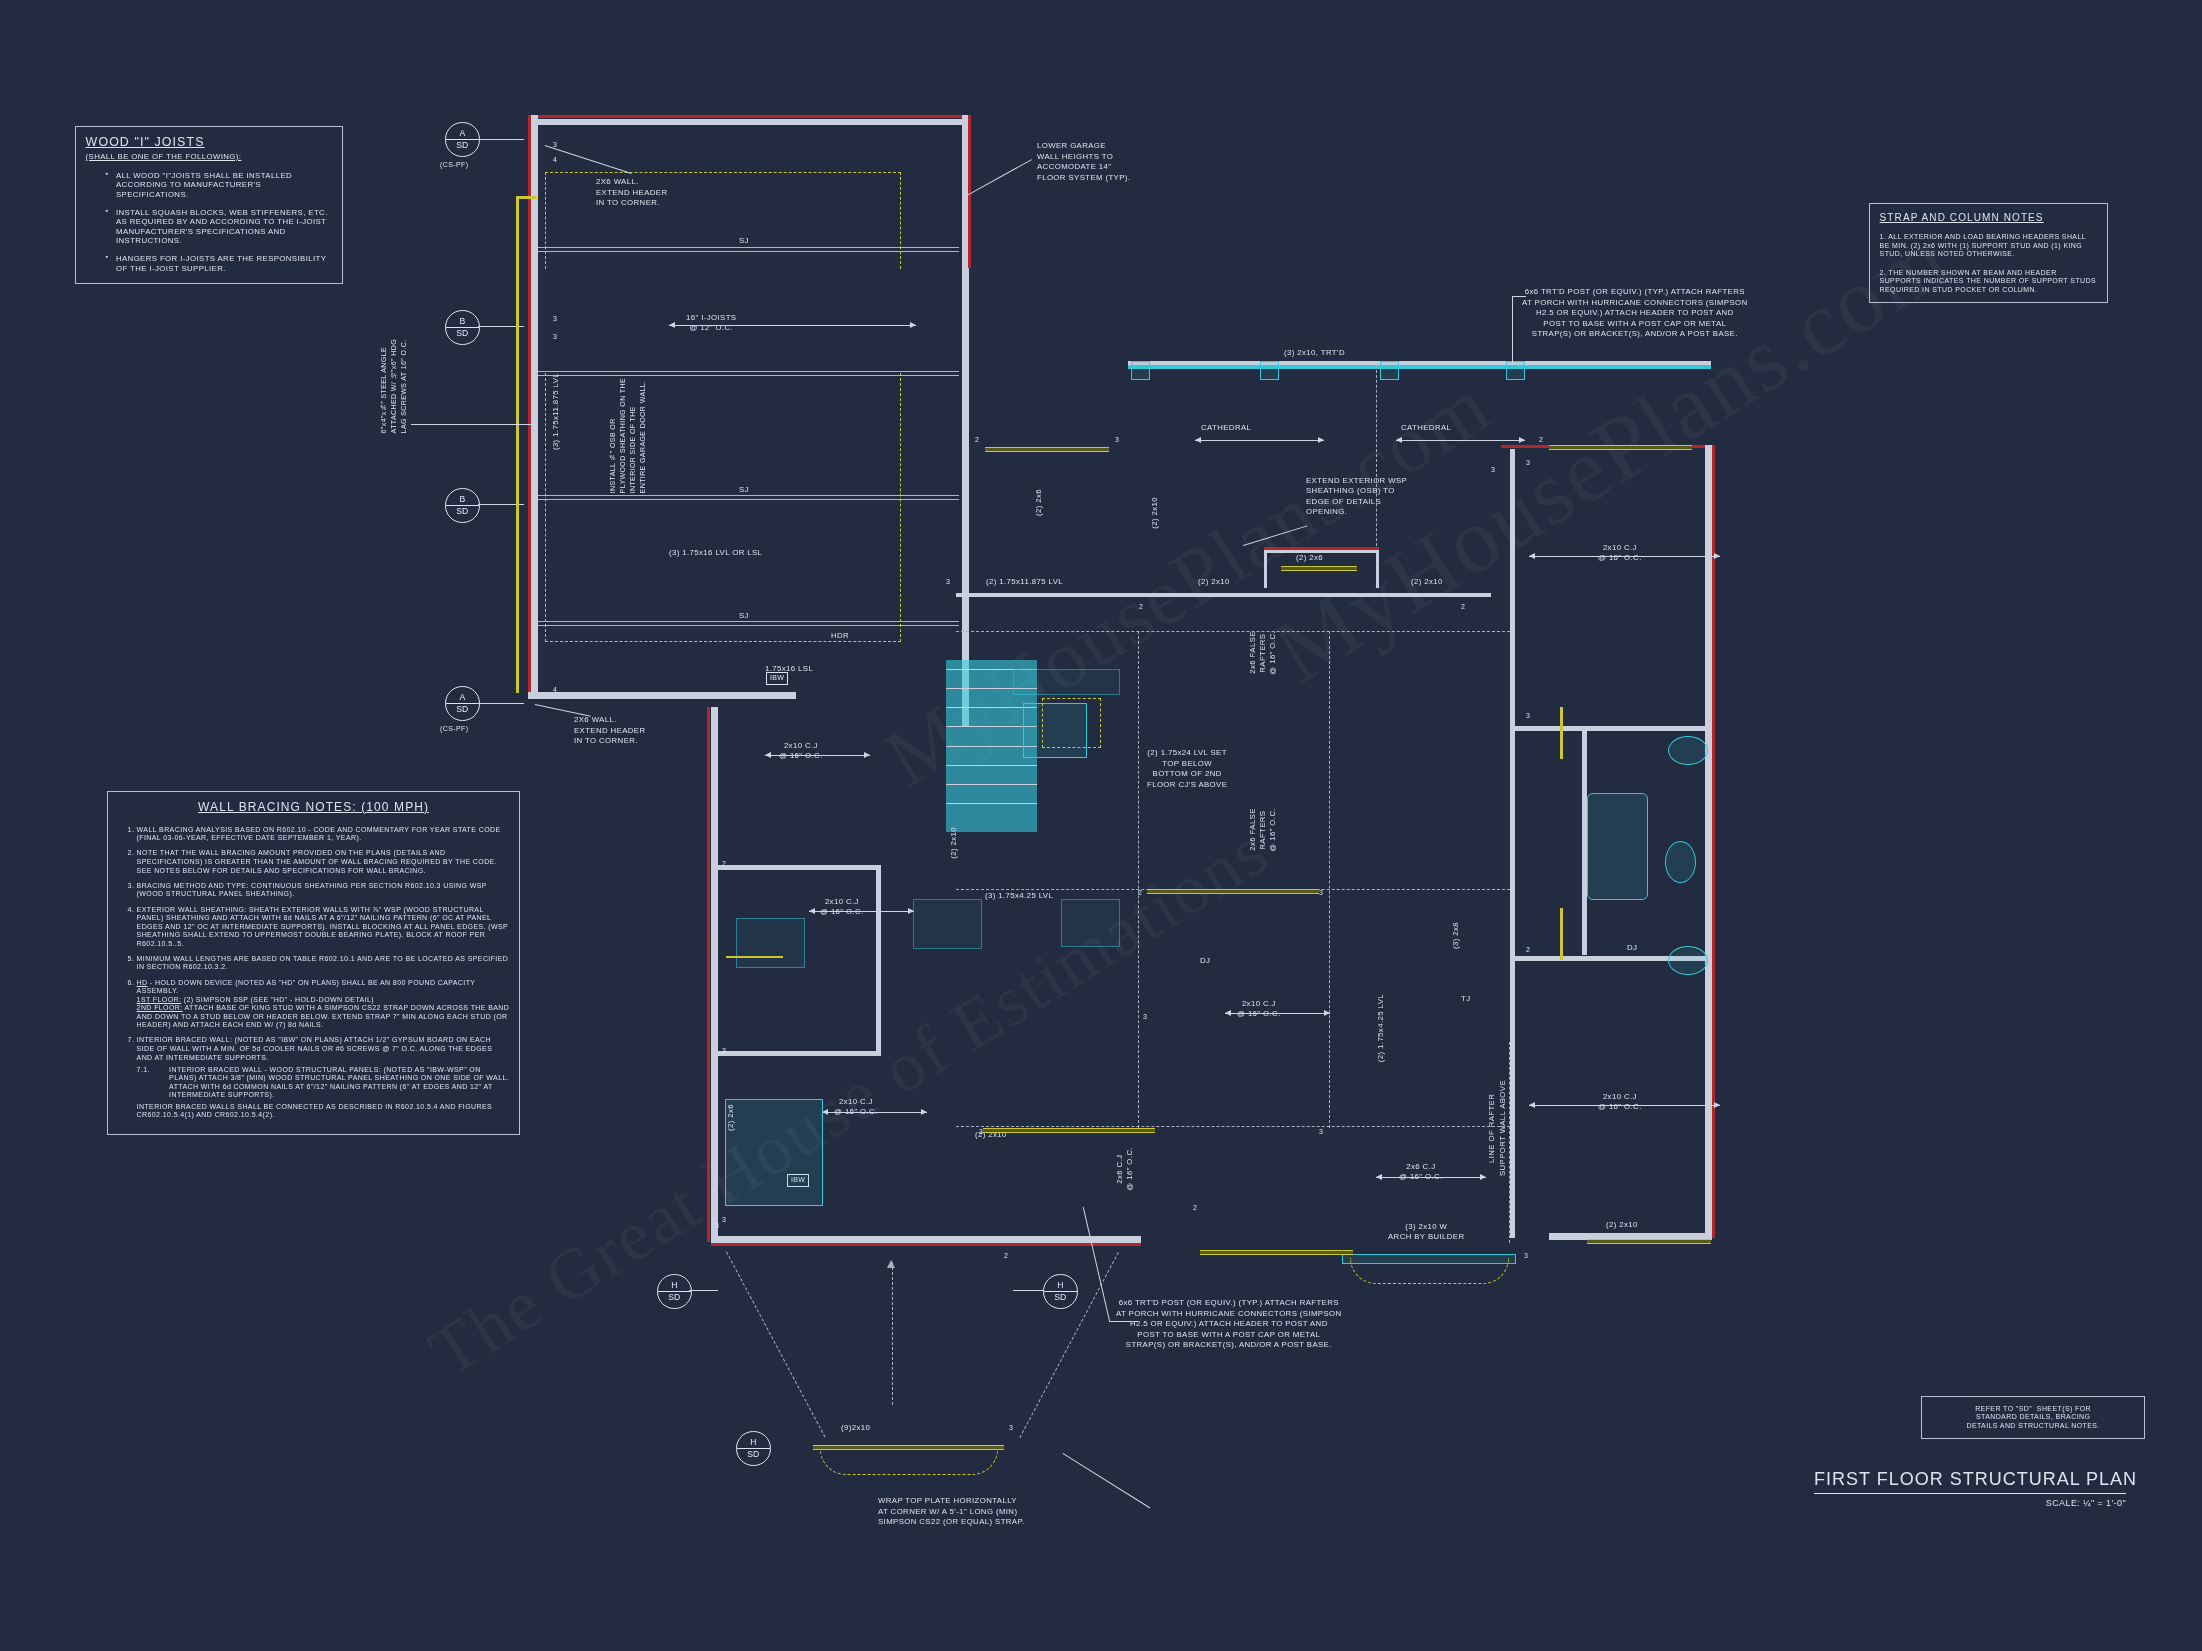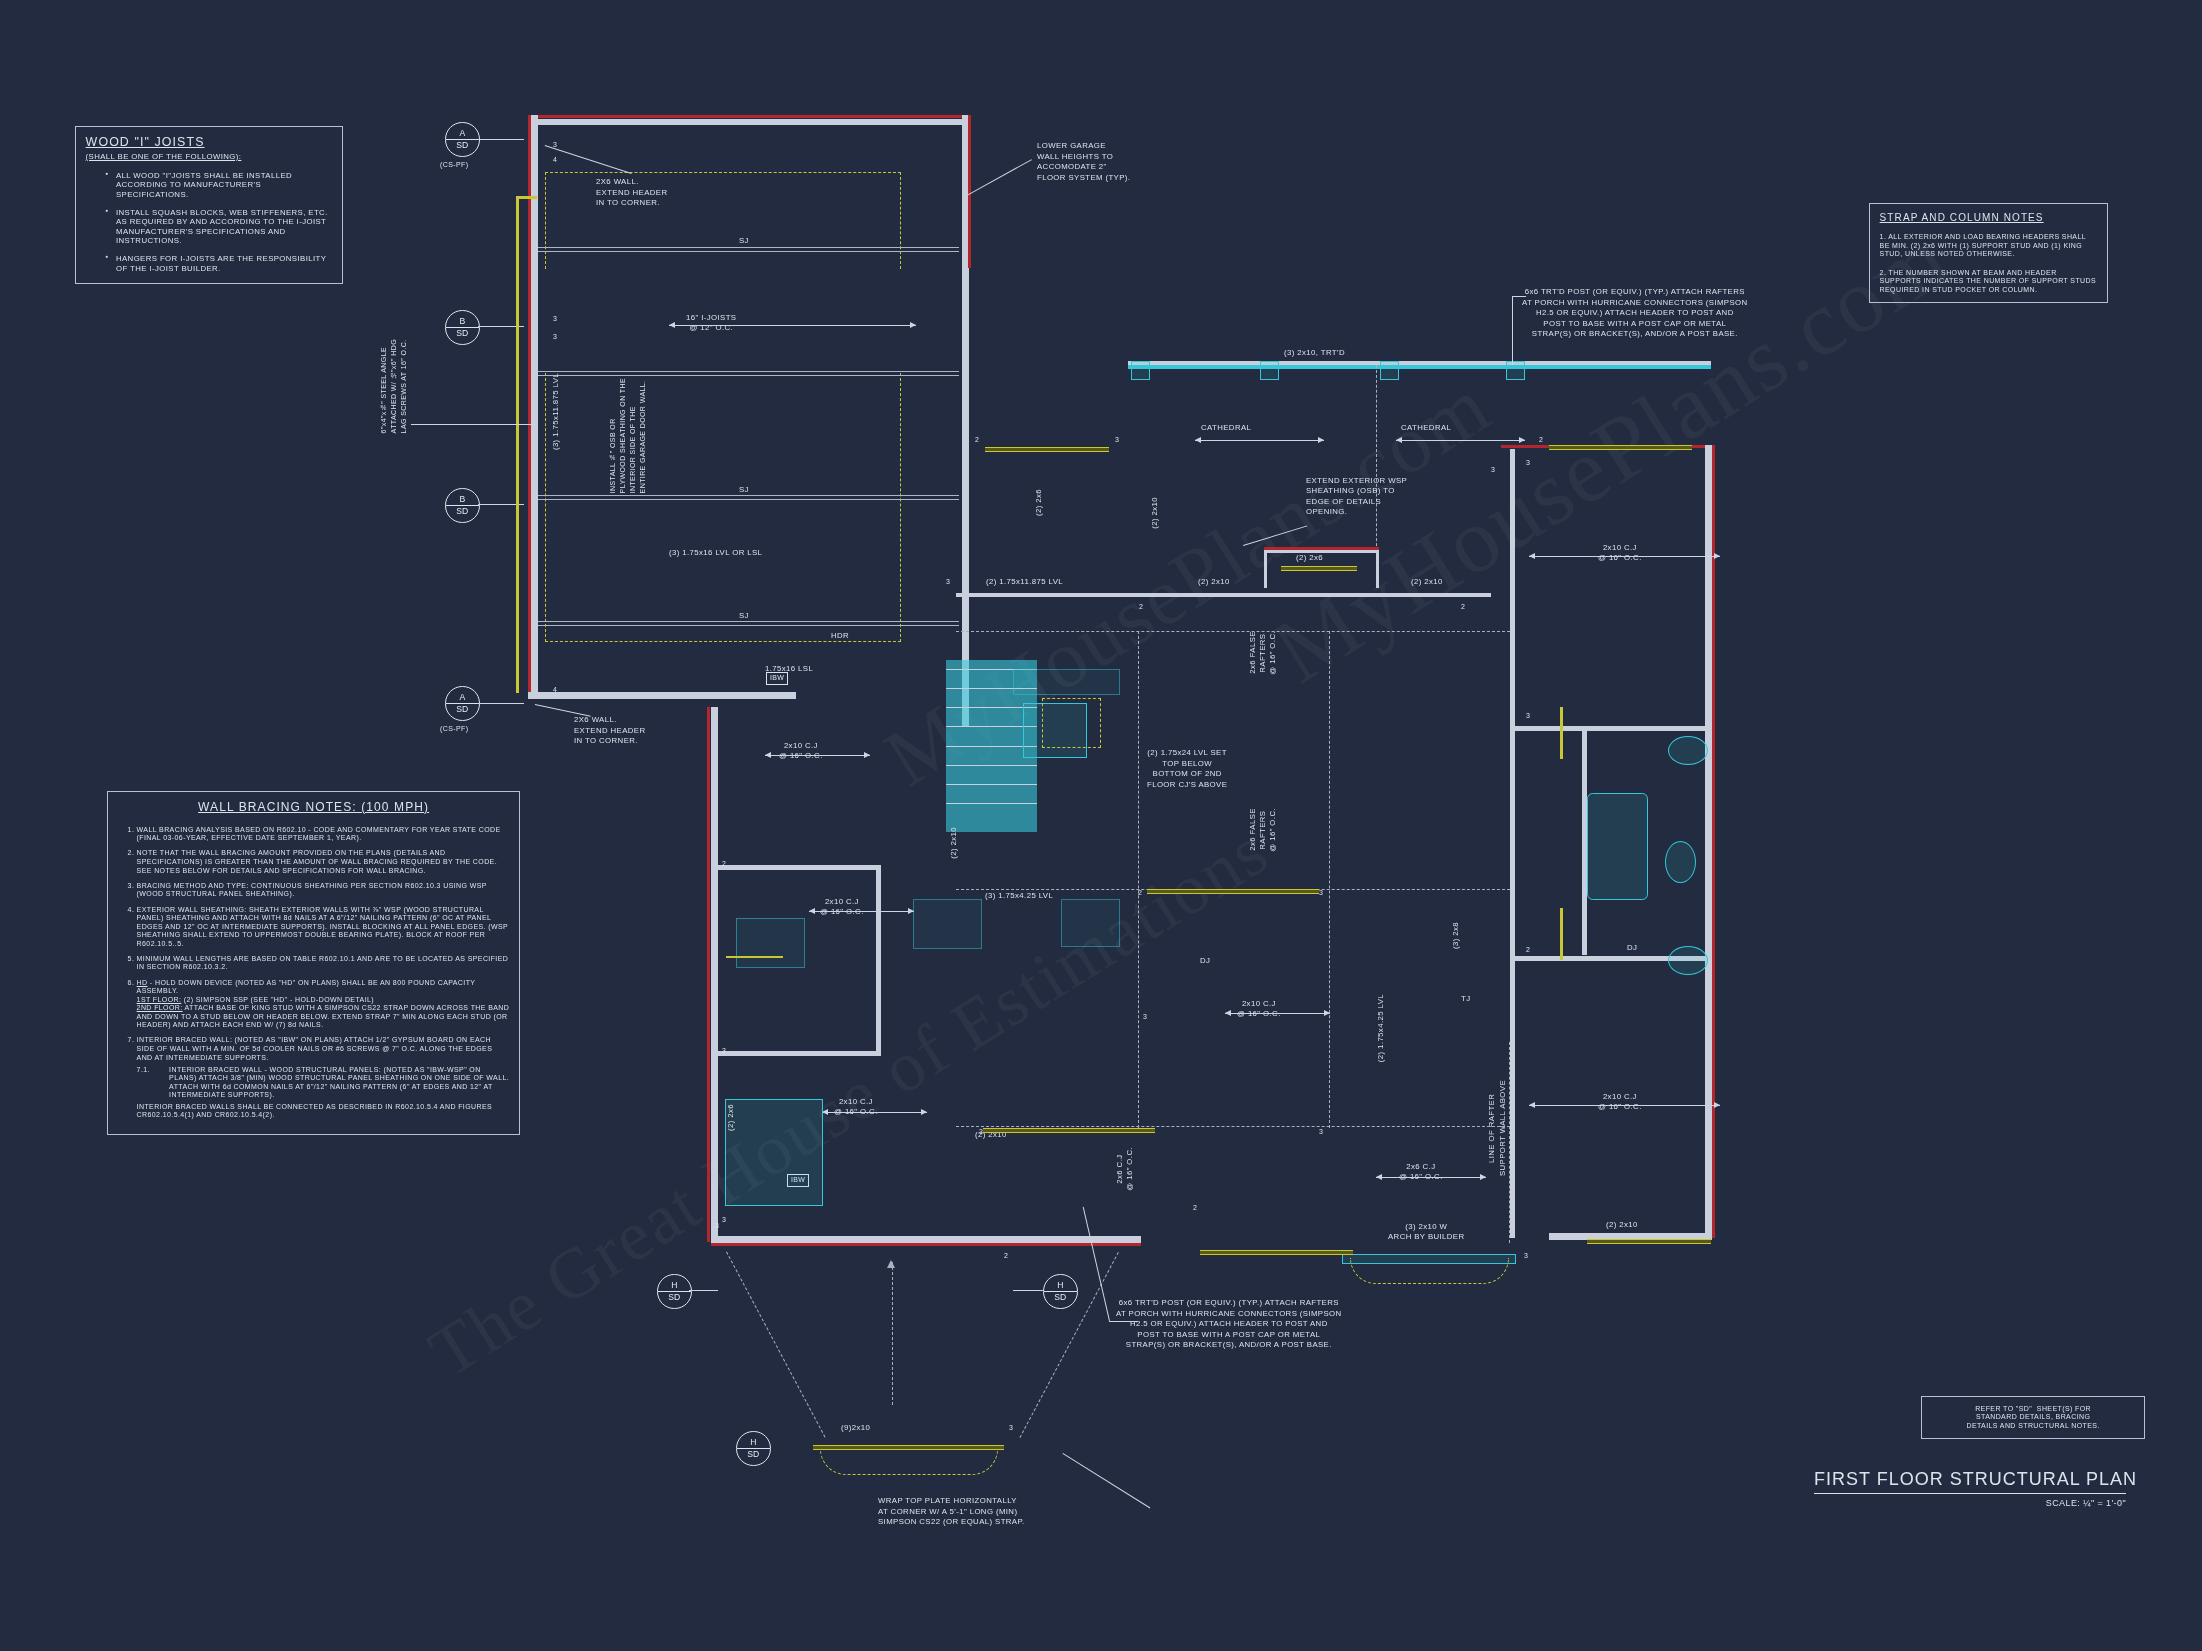--- a/index.html
+++ b/index.html
@@ -50,21 +50,21 @@
   <div class="wm" style="left:841px;top:535px;">MyHousePlans.com</div>
   <div class="wm" style="left:363px;top:1061px;font-size:71px;">The Great House of Estimations</div>
   <div class="wm" style="left:1224px;top:401px;font-size:92px;">MyHousePlans.com</div>
 
   <div class="abs note-box" style="left:75px;top:126px;width:247px;">
     <div class="txt note-title" style="font-size:12.4px;">WOOD "I" JOISTS</div>
     <div class="txt xs" style="text-decoration:underline;margin-top:1.9px;">(SHALL BE ONE OF THE FOLLOWING):</div>
     <ul class="bul txt xs" style="margin-top:9.6px;margin-left:17px;white-space:normal;">
       <li style="margin-bottom:8.6px;">ALL WOOD "I"JOISTS SHALL BE INSTALLED ACCORDING TO MANUFACTURER'S SPECIFICATIONS.</li>
       <li style="margin-bottom:8.6px;">INSTALL SQUASH BLOCKS, WEB STIFFENERS, ETC. AS REQUIRED BY AND ACCORDING TO THE I-JOIST MANUFACTURER'S SPECIFICATIONS AND INSTRUCTIONS.</li>
-      <li>HANGERS FOR I-JOISTS ARE THE RESPONSIBILITY OF THE I-JOIST BUILDER.</li>
+      <li>HANGERS FOR I-JOISTS ARE THE RESPONSIBILITY OF THE I-JOIST SUPPLIER.</li>
     </ul>
   </div>
 
   <div class="abs note-box" style="left:107px;top:791px;width:392px;">
     <div class="txt note-title ctr" style="font-size:12px;">WALL BRACING NOTES: (100 MPH)</div>
     <ol class="num txt xxs" style="margin-top:11.5px;white-space:normal;">
       <li>WALL BRACING ANALYSIS BASED ON R602.10 - CODE AND COMMENTARY FOR YEAR STATE CODE (FINAL 03-06-YEAR, EFFECTIVE DATE SEPTEMBER 1, YEAR).</li>
       <li>NOTE THAT THE WALL BRACING AMOUNT PROVIDED ON THE PLANS (DETAILS AND SPECIFICATIONS) IS GREATER THAN THE AMOUNT OF WALL BRACING REQUIRED BY THE CODE. SEE NOTES BELOW FOR DETAILS AND SPECIFICATIONS FOR WALL BRACING.</li>
       <li>BRACING METHOD AND TYPE: CONTINUOUS SHEATHING PER SECTION R602.10.3 USING WSP (WOOD STRUCTURAL PANEL SHEATHING).</li>
       <li>EXTERIOR WALL SHEATHING: SHEATH EXTERIOR WALLS WITH ⅞" WSP (WOOD STRUCTURAL PANEL) SHEATHING AND ATTACH WITH 8d NAILS AT A 6"/12" NAILING PATTERN (6" OC AT PANEL EDGES AND 12" OC AT INTERMEDIATE SUPPORTS). INSTALL BLOCKING AT ALL PANEL EDGES. (WSP SHEATHING SHALL EXTEND TO UPPERMOST DOUBLE BEARING PLATE). BLOCK AT ROOF PER R602.10.5..5.</li>
@@ -186,21 +186,21 @@
 EXTEND HEADER
 IN TO CORNER.</div>
   <div class="abs txt xs" style="left:574px;top:715px;line-height:1.35;">2X6 WALL.
 EXTEND HEADER
 IN TO CORNER.</div>
   <div class="leader" style="left:545px;top:145px;width:91px;transform:rotate(18deg);"></div>
   <div class="leader" style="left:535px;top:704px;width:57px;transform:rotate(12deg);"></div>
 
   <div class="abs txt xs" style="left:1037px;top:141px;line-height:1.35;">LOWER GARAGE
 WALL HEIGHTS TO
-ACCOMODATE 2"
+ACCOMODATE 14"
 FLOOR SYSTEM (TYP).</div>
   <div class="leader" style="left:965px;top:196px;width:76px;transform:rotate(-29deg);"></div>
 
   <div class="abs txt xxs" style="left:553px;top:141px;">3</div>
   <div class="abs txt xxs" style="left:553px;top:156px;">4</div>
   <div class="abs txt xxs" style="left:553px;top:315px;">3</div>
   <div class="abs txt xxs" style="left:553px;top:333px;">3</div>
   <div class="abs txt xxs" style="left:553px;top:686px;">4</div>
 
   <div class="wall" style="left:1128px;top:361px;width:583px;height:5.7px;"></div>

